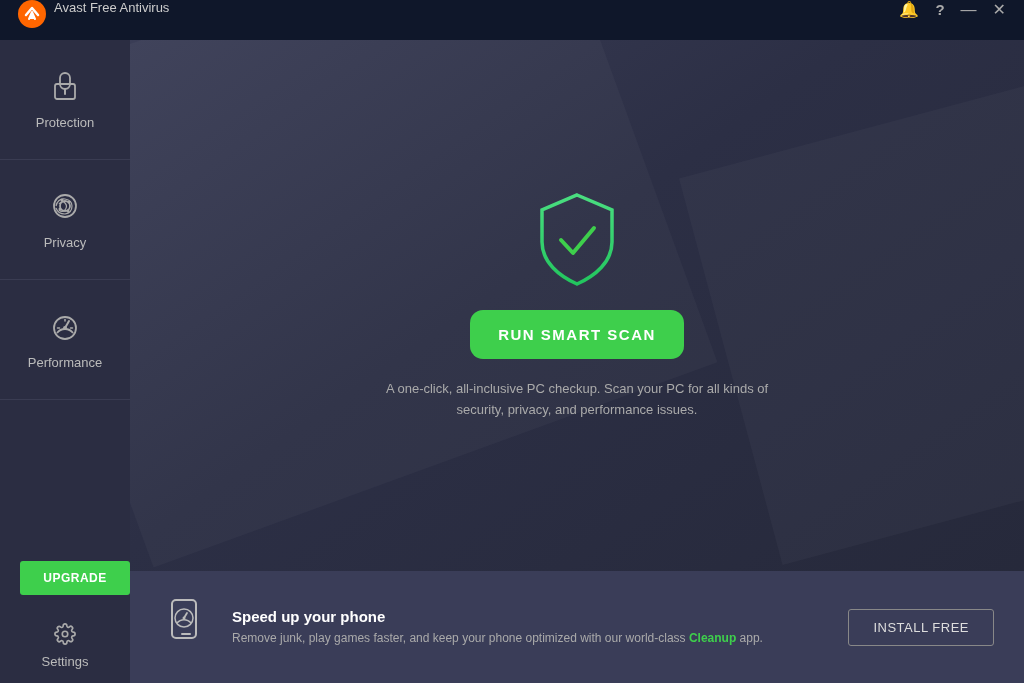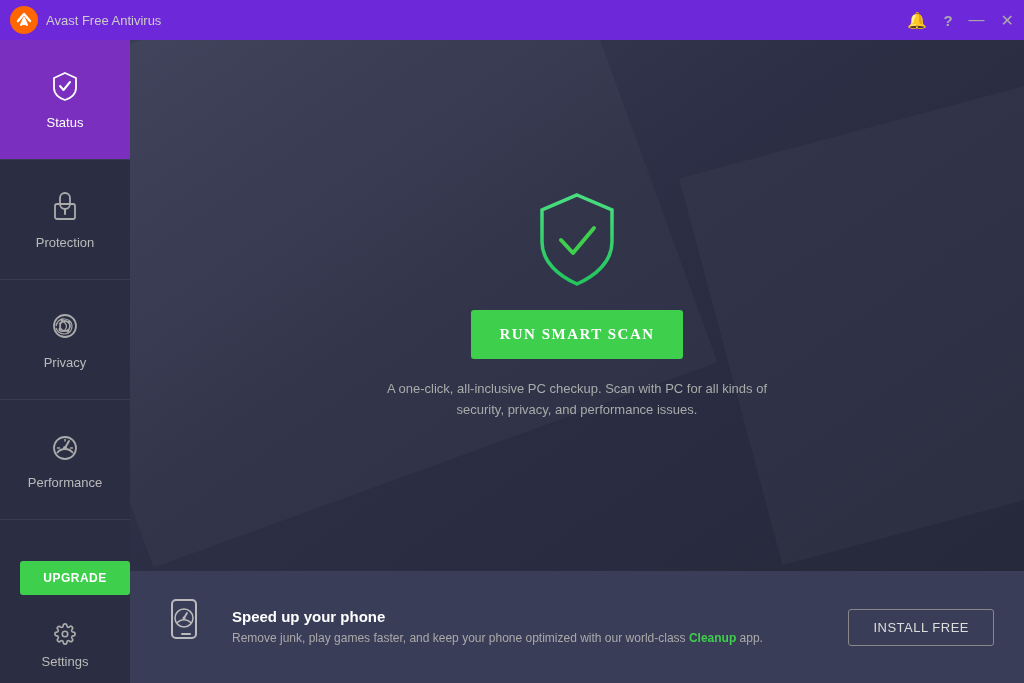--- a/index.html
+++ b/index.html
@@ -2,24 +2,24 @@
 <html><head>
   <meta charset="utf-8">
   <style>
     * { margin: 0; padding: 0; box-sizing: border-box; }
     body { width: 1024px; height: 683px; overflow: hidden; font-family: 'Segoe UI', Arial, sans-serif; background: #2b2d42; }
 
     
     #title-bar {
       width: 100%;
       height: 40px;
-      background: #6d28d9;
-      display: flex;
-      align-items: center;
-      padding: 0 10px;
+      background: #0f172a;
+      display: flex;
+      align-items: flex-start;
+      padding: 0 18px;
       position: relative;
     }
     #title-bar .logo-icon {
       width: 28px; height: 28px; margin-right: 8px;
     }
     #title-bar .app-title {
       color: #ccc;
       font-size: 13px;
       flex: 1;
     }
@@ -149,25 +149,24 @@
       letter-spacing: 0.5px;
     }
 
     .run-scan-btn {
       background: #3ecf4c;
       color: #fff;
       font-size: 15px;
       font-weight: 700;
       letter-spacing: 1.5px;
       border: none;
-      border-radius: 3px;
+      border-radius: 13px;
       padding: 16px 28px;
       cursor: pointer;
       text-transform: uppercase;
-      font-family: Liberation Serif, serif;
     }
 
     .scan-description {
       color: #aaa;
       font-size: 13px;
       text-align: center;
       max-width: 420px;
       line-height: 1.6;
     }
 
@@ -238,29 +237,20 @@
     <span style="font-size:15px;font-weight:bold;">?</span>
     <span>—</span>
     <span>✕</span>
   </div>
 </div>
 
 <div id="main-layout">
 
   <div id="sidebar">
 
-    <div class="sidebar-item active">
-      <span class="icon-wrap">
-        <svg class="icon-svg" viewBox="0 0 32 32" style="stroke:white;">
-          <path d="M16 3 L27 8 L27 18 C27 24 22 28.5 16 30 C10 28.5 5 24 5 18 L5 8 Z" stroke-width="1.8" fill="none"></path>
-          <polyline points="11,16 14.5,20 21,12" stroke-width="2" stroke-linecap="round" stroke-linejoin="round"></polyline>
-        </svg>
-      </span>
-      <span>Status</span>
-    </div>
 
     <div class="sidebar-item">
       <span class="icon-wrap">
         <svg class="icon-svg" viewBox="0 0 32 32" style="stroke:#aaa;">
           <rect x="11" y="3" width="10" height="16" rx="5" ry="5" stroke-width="1.8" fill="none"></rect>
           <rect x="6" y="14" width="20" height="15" rx="2" fill="none" stroke-width="1.8"></rect>
           <line x1="16" y1="19" x2="16" y2="24" stroke-width="2" stroke-linecap="round"></line>
         </svg>
       </span>
       <span>Protection</span>
@@ -329,21 +319,21 @@
             </linearGradient>
           </defs>
           <path d="M45 5 L80 20 L80 52 C80 72 63 86 45 94 C27 86 10 72 10 52 L10 20 Z" fill="none" stroke="url(#shieldGrad)" stroke-width="3.5"></path>
           <polyline points="29,50 41,63 62,38" stroke="#3ecf4c" stroke-width="4" fill="none" stroke-linecap="round" stroke-linejoin="round"></polyline>
         </svg>
       </div>
 
 
       <button class="run-scan-btn">RUN SMART SCAN</button>
 
-      <div class="scan-description">A one-click, all-inclusive PC checkup. Scan with PC for all kinds of security, privacy, and performance issues.</div>
+      <div class="scan-description">A one-click, all-inclusive PC checkup. Scan your PC for all kinds of security, privacy, and performance issues.</div>
 
     </div>
 
     <div id="promo-bar">
 
       <div class="promo-icon">
         <svg style="width:52px;height:52px;stroke:#bbb;fill:none;" viewBox="0 0 52 52">
           <rect x="12" y="4" width="24" height="38" rx="4" stroke-width="2"></rect>
           <line x1="22" y1="38" x2="30" y2="38" stroke-width="2" stroke-linecap="round"></line>
 

